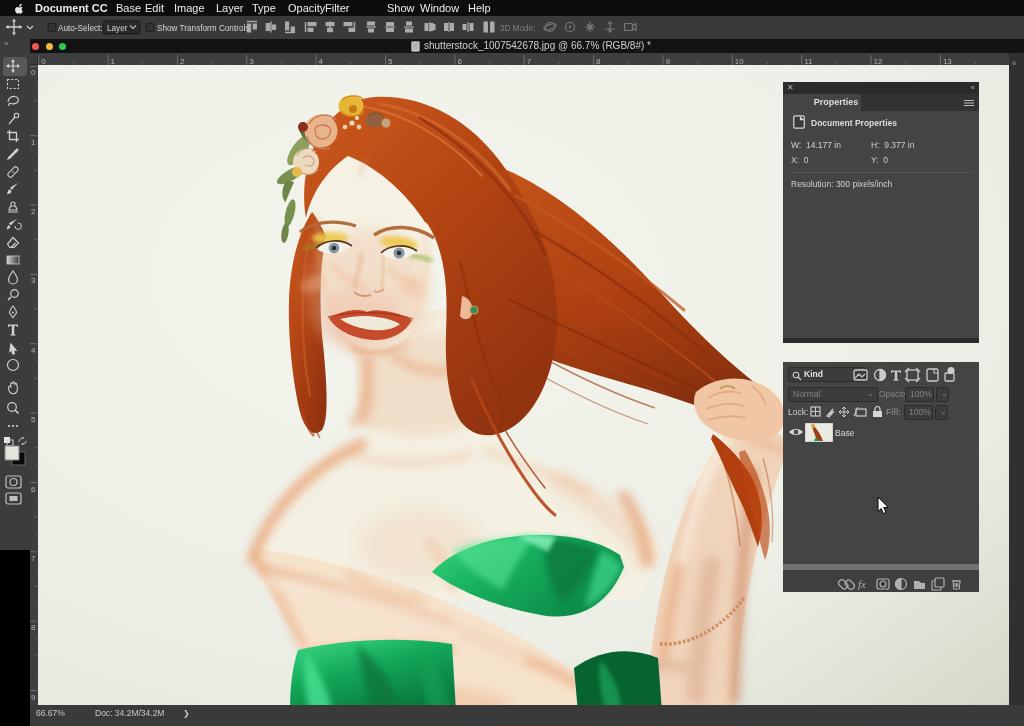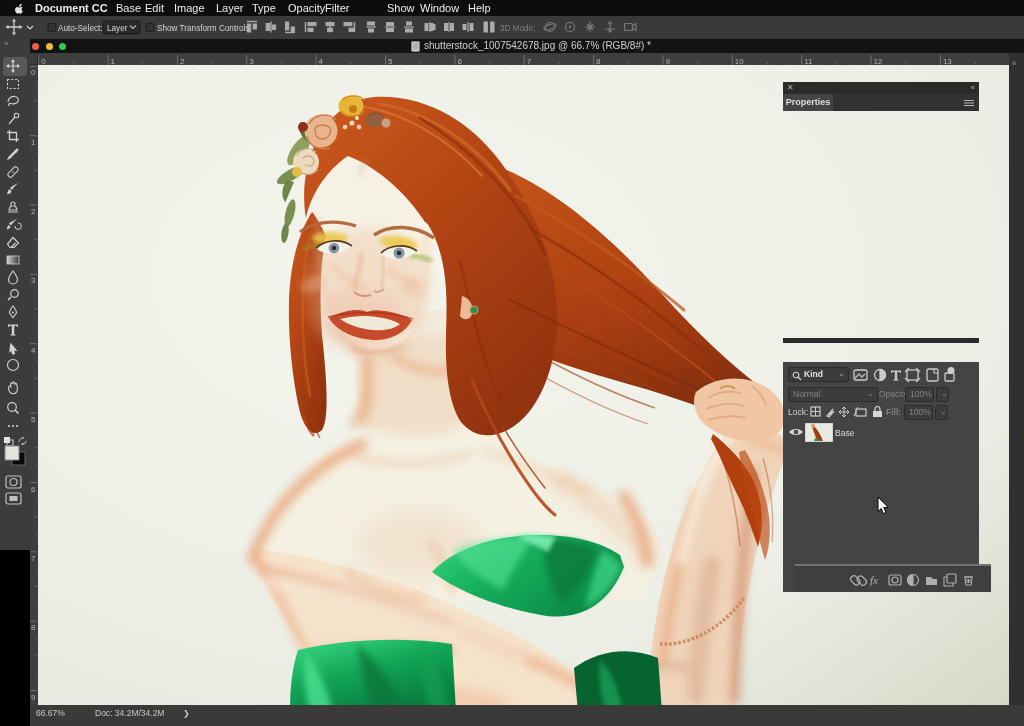--- a/index.html
+++ b/index.html
@@ -785,31 +785,44 @@
   <span style="position:absolute;left:153px;font-size:8px;">❯</span>
 </div>
 
 <div id="panels" class="abs">
 
   <div class="abs" style="left:0;top:0;width:196px;height:12px;background:#2b2b2b;color:#b5b5b5;">
     <span style="position:absolute;left:4px;top:1px;font-size:8px;">✕</span>
     <span style="position:absolute;right:4px;top:1px;font-size:8px;">«</span>
   </div>
   <div class="abs ptabstrip" style="left:0;top:12px;width:196px;height:17px;">
-    <div class="abs" style="left:0;top:0;width:50px;height:17px;background:#444444;color:#dedede;font-size:9px;font-weight:bold;line-height:17px;text-align:center;">Properties</div>
+    <div class="abs" style="left:0;top:0;width:50px;height:17px;background:#444444;color:#dedede;font-size:9px;font-weight:bold;line-height:17px;text-align:center;padding-left:28px;">Properties</div>
     <svg class="abs" style="right:5px;top:5px;" width="10" height="8">
         <path d="M 0,1.5 L 10,1.5 M 0,4 L 10,4 M 0,6.5 L 10,6.5" stroke="#b9b9b9" stroke-width="1.2"></path>
       </svg>
   </div>
+  <div class="abs pbody" style="left:0;top:29px;width:196px;height:227px;">
+    <svg class="abs" style="left:9px;top:4px;" width="14" height="14" viewBox="0 0 16 16">
+      <rect x="2" y="1" width="12" height="14" rx="1.5" fill="#3a3a3a" stroke="#d8d8d8" stroke-width="1.4"></rect>
+      <path d="M 9,1 L 14,6 L 9,6 Z" fill="#d8d8d8"></path>
+    </svg>
+    <span class="abs" style="left:28px;top:7px;font-weight:bold;color:#dcdcdc;">Document Properties</span>
+    <span class="abs" style="left:8px;top:29px;">W:&nbsp; 14.177 in</span>
+    <span class="abs" style="left:88px;top:29px;">H:&nbsp; 9.377 in</span>
+    <span class="abs" style="left:8px;top:44px;">X:&nbsp; 0</span>
+    <span class="abs" style="left:88px;top:44px;">Y:&nbsp; 0</span>
+    <div class="abs" style="left:6px;top:61px;width:184px;height:1px;background:#565656;"></div>
+    <span class="abs" style="left:8px;top:68px;">Resolution: 300 pixels/inch</span>
+  </div>
 
   <div class="abs" style="left:0;top:256px;width:196px;height:5px;background:#2b2b2b;"></div>
 
   <div class="abs pbody" style="left:0;top:280px;width:196px;height:230px;">
 
-    <div class="combo" style="left:5px;top:5px;width:61px;height:15px;">
+    <div class="combo" style="left:5px;top:5px;width:78px;height:15px;">
       <svg style="position:absolute;left:3px;top:2.5px;" width="10" height="10" viewBox="0 0 10 10">
           <circle cx="4" cy="4" r="2.8" fill="none" stroke="#cfcfcf" stroke-width="1.1"></circle>
           <path d="M 6,6 L 9,9" stroke="#cfcfcf" stroke-width="1.3"></path>
         </svg>
       <span style="position:absolute;left:15px;top:1px;color:#e0e0e0;font-weight:bold;">Kind</span>
       <span style="position:absolute;right:3px;top:1px;color:#aaa;font-size:8px;">⌄</span>
     </div>
     <svg class="abs" style="left:68px;top:4px;" width="124" height="18" viewBox="0 0 124 18">
       <g stroke="#cccccc" fill="none" stroke-width="1.3">
         <rect x="3" y="4" width="13" height="10" rx="2"></rect>
@@ -864,21 +877,21 @@
       <circle cx="8" cy="6" r="2.3" fill="#444"></circle>
     </svg>
     <svg class="abs" style="left:22px;top:61px;" width="28" height="19" viewBox="0 0 28 19">
       <rect x="0" y="0" width="28" height="19" fill="#e9ebe2" stroke="#bbb" stroke-width="1"></rect>
       <path d="M 8,2 C 12,6 16,12 18,18 L 12,18 C 10,12 8,7 7,3 Z" fill="#a23c12"></path>
       <circle cx="8" cy="3" r="2" fill="#d8a040"></circle>
       <path d="M 10,15 L 16,18 L 9,18 Z" fill="#18a055"></path>
     </svg>
     <span class="abs" style="left:52px;top:66px;color:#dcdcdc;">Base</span>
 
-    <div class="abs" style="left:0;top:202px;width:196px;height:28px;background:#3f3f3f;border-top:2px solid #737373;box-sizing:border-box;margin-left:12px;">
+    <div class="abs" style="left:0;top:202px;width:196px;height:28px;background:#3f3f3f;border-top:6px solid #737373;box-sizing:border-box;">
       <svg width="196" height="28" viewBox="0 0 196 28">
         <g stroke="#b0b0b0" fill="none" stroke-width="1.2">
           <rect x="57" y="9.5" width="6.5" height="10" rx="3" transform="rotate(-45 60 14.5)"></rect>
           <rect x="63.5" y="9.5" width="6.5" height="10" rx="3" transform="rotate(-45 67 14.5)"></rect>
           <text x="75" y="18" fill="#b0b0b0" stroke="none" font-size="11" font-style="italic" font-family="Liberation Serif,serif">fx</text>
           <rect x="94" y="9" width="12" height="10" rx="2"></rect>
             <circle cx="100" cy="14" r="3"></circle>
           <circle cx="118" cy="14" r="5.5"></circle>
             <path d="M 118,8.5 A 5.5,5.5 0 0 0 118,19.5 Z" fill="#b0b0b0"></path>
           <path d="M 131,11 L 136,11 L 138,13 L 142,13 L 142,19 L 131,19 Z" fill="#b0b0b0" stroke="none"></path>

